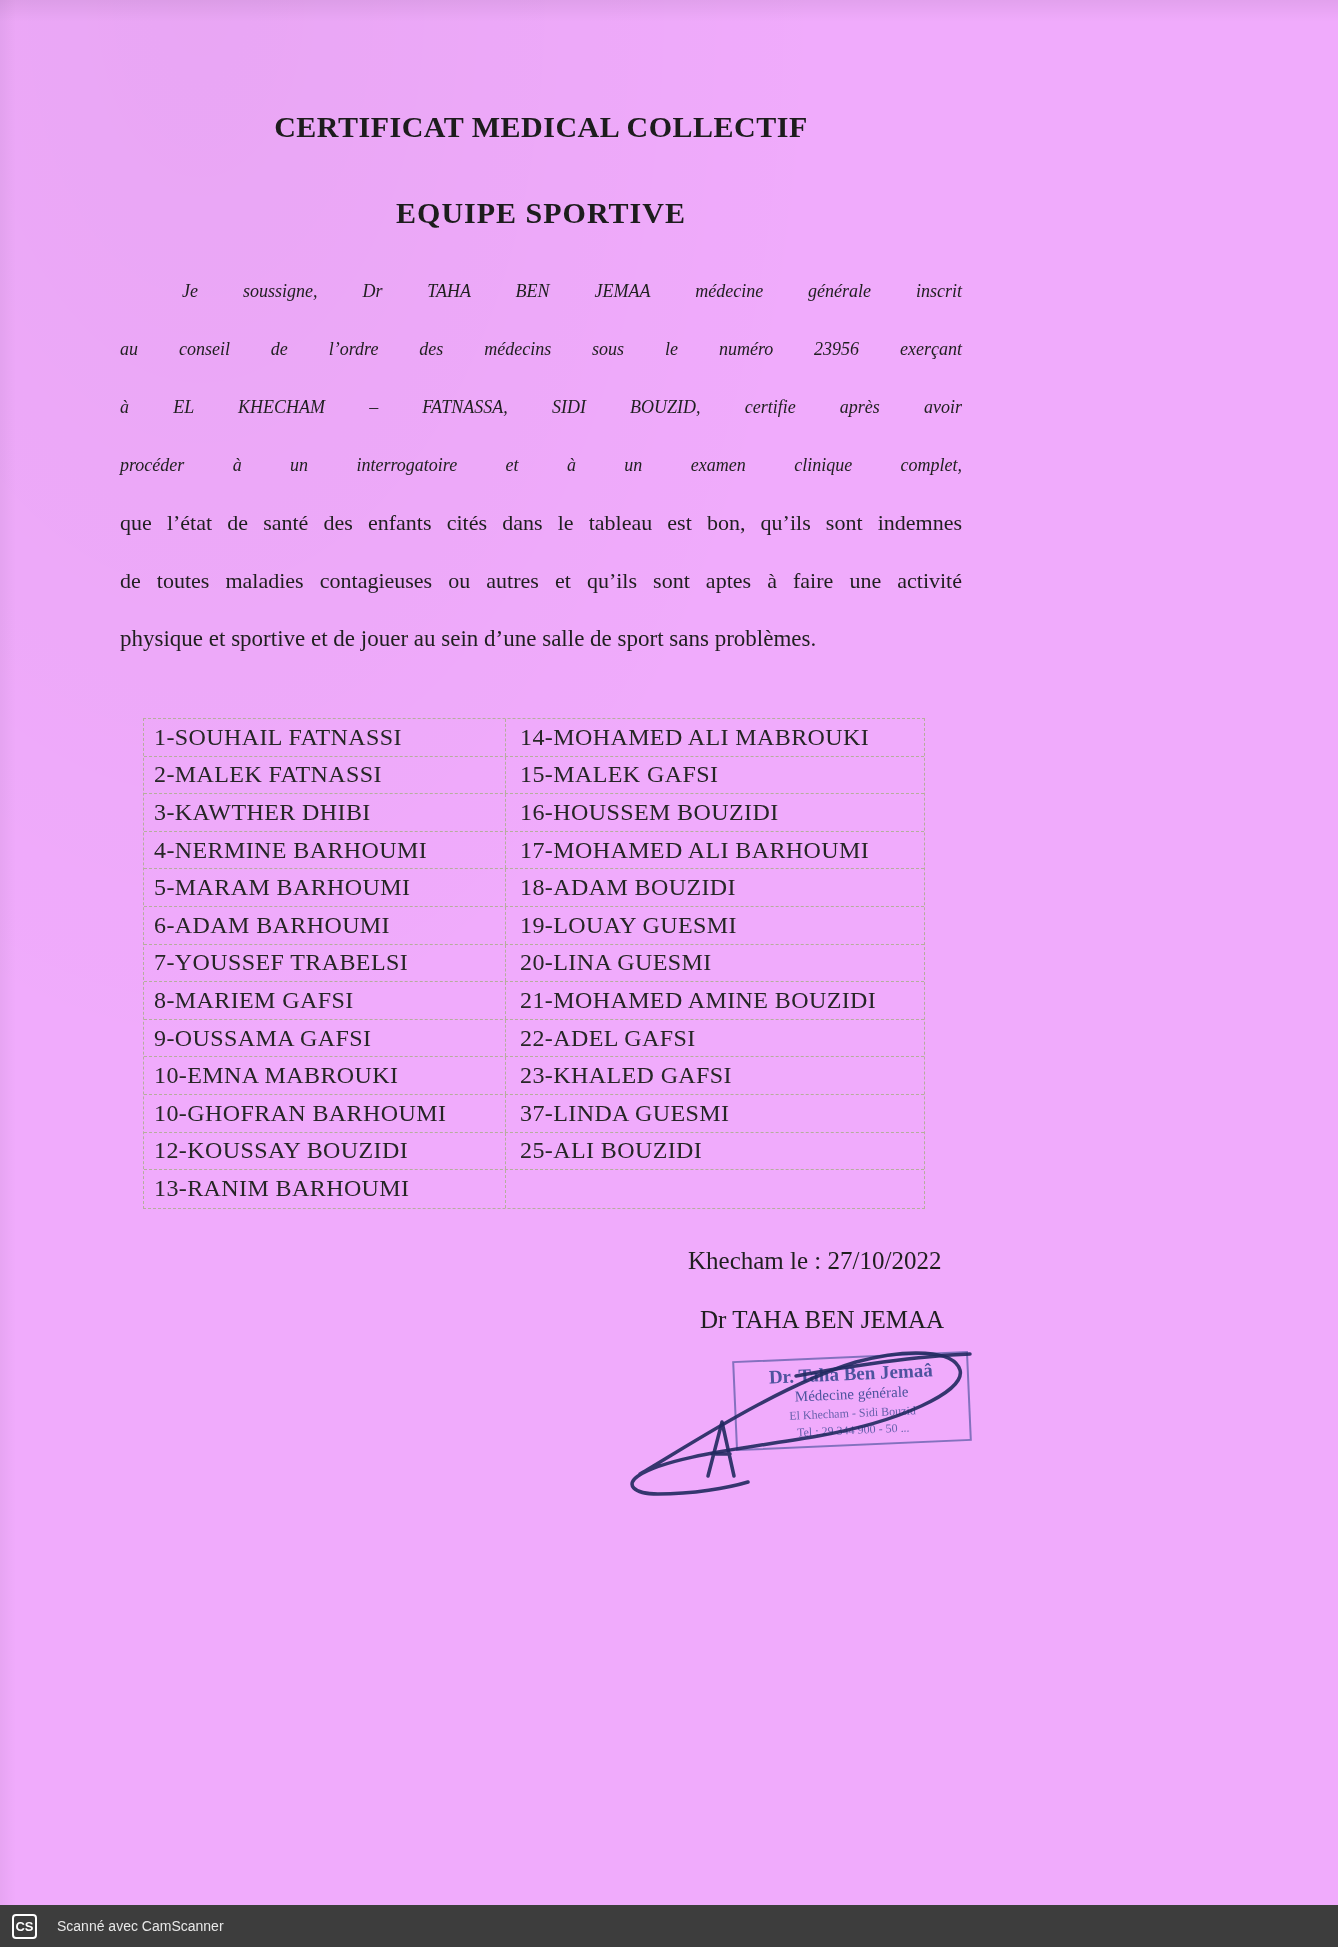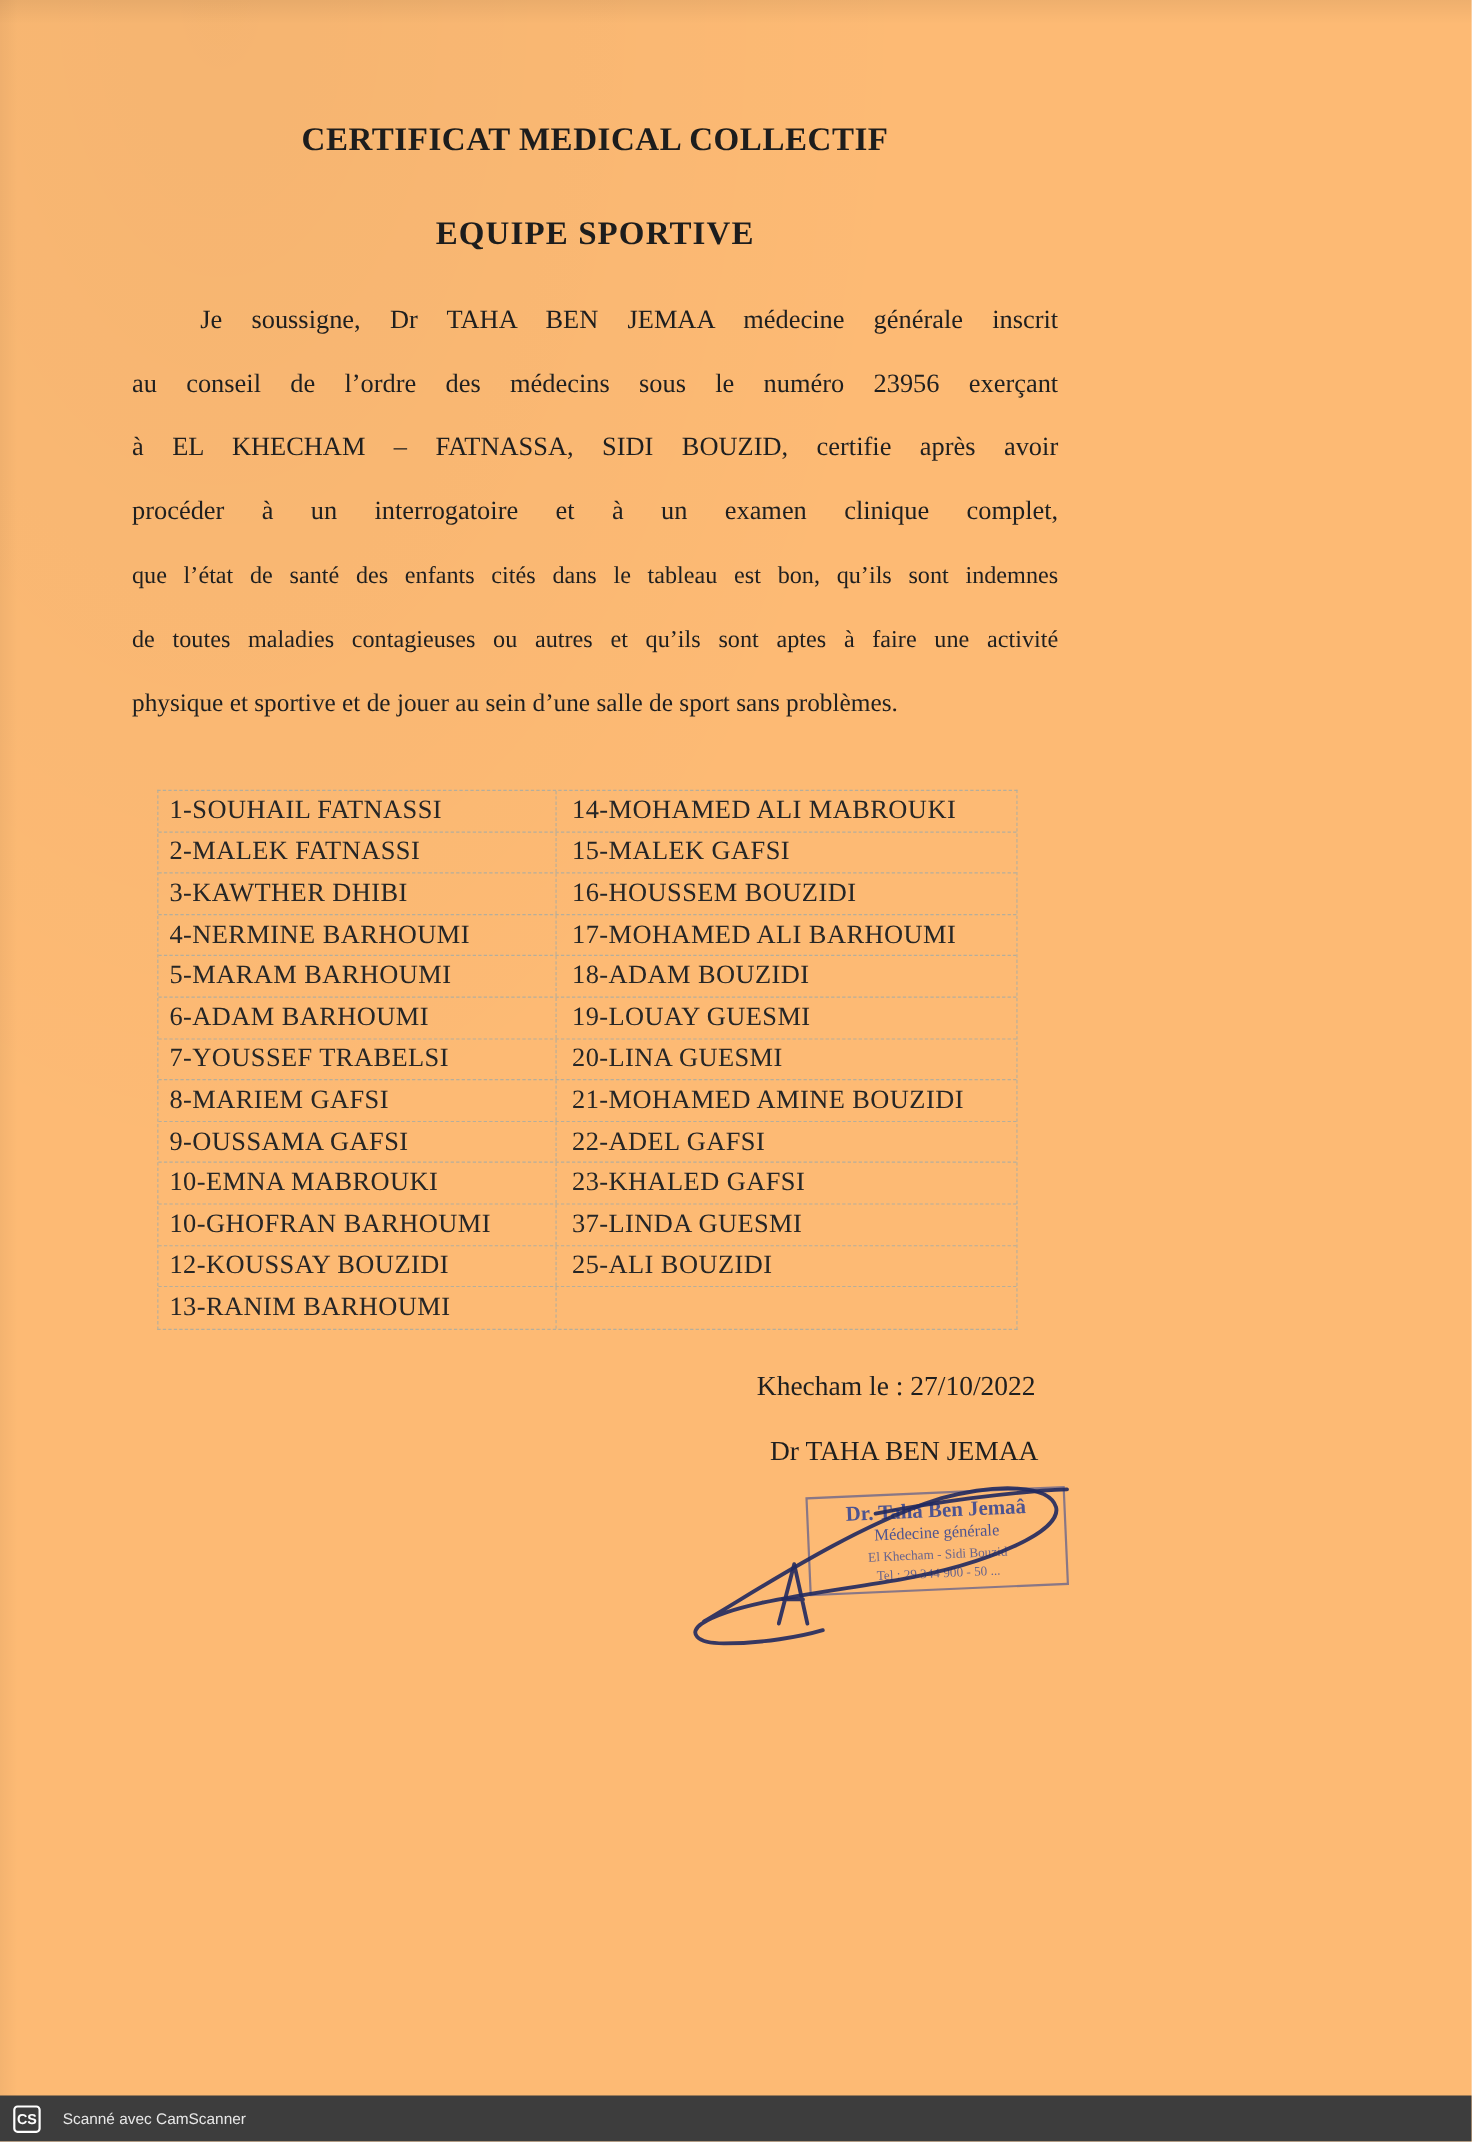--- a/index.html
+++ b/index.html
@@ -1,21 +1,21 @@
 <!DOCTYPE html>
 <html><head>
 <meta charset="utf-8">
 <style>
   html, body { margin: 0; padding: 0; background: #ffffff; }
 
   .page {
     position: relative;
     width: 1338px;
     height: 1947px;
-    background: #fdba74;
+    background: #f0abfc;
     font-family: "Liberation Serif", serif;
     color: #212121;
     overflow: hidden;
   }
   
   .page::before {
     content: "";
     position: absolute;
     inset: 0;
     background:
@@ -51,21 +51,21 @@
     left: 120px; top: 262px; width: 842px;
   }
   .body-line {
     height: 58px;
     line-height: 58px;
     text-align: justify;
     text-align-last: justify;
     color: #1f1f1f;
   }
   .body-line.first { text-indent: 62px; }
-  .sz-a { font-size: 24px; }
+  .sz-a { font-size: 18px; font-style: italic; }
   .sz-b { font-size: 22px; word-spacing: -1px; }
   .sz-c { font-size: 23px; text-align-last: left; }
 
   .names-table {
     position: absolute;
     left: 143px; top: 718px; width: 782px;
     border: 1px dashed #b5ae9c;
     box-sizing: border-box;
   }
   .trow {

